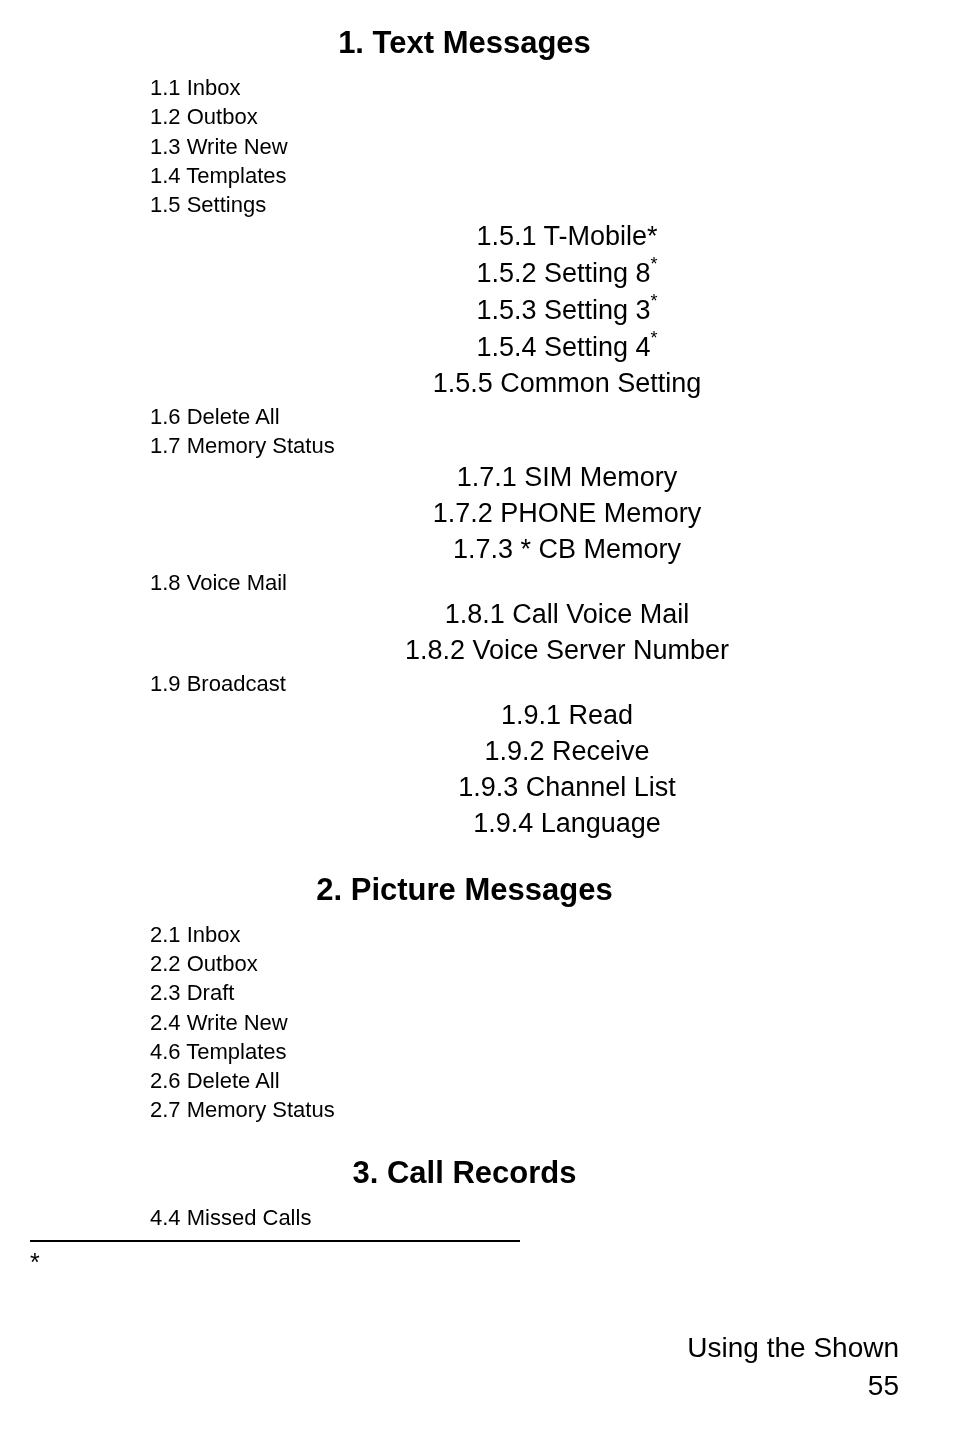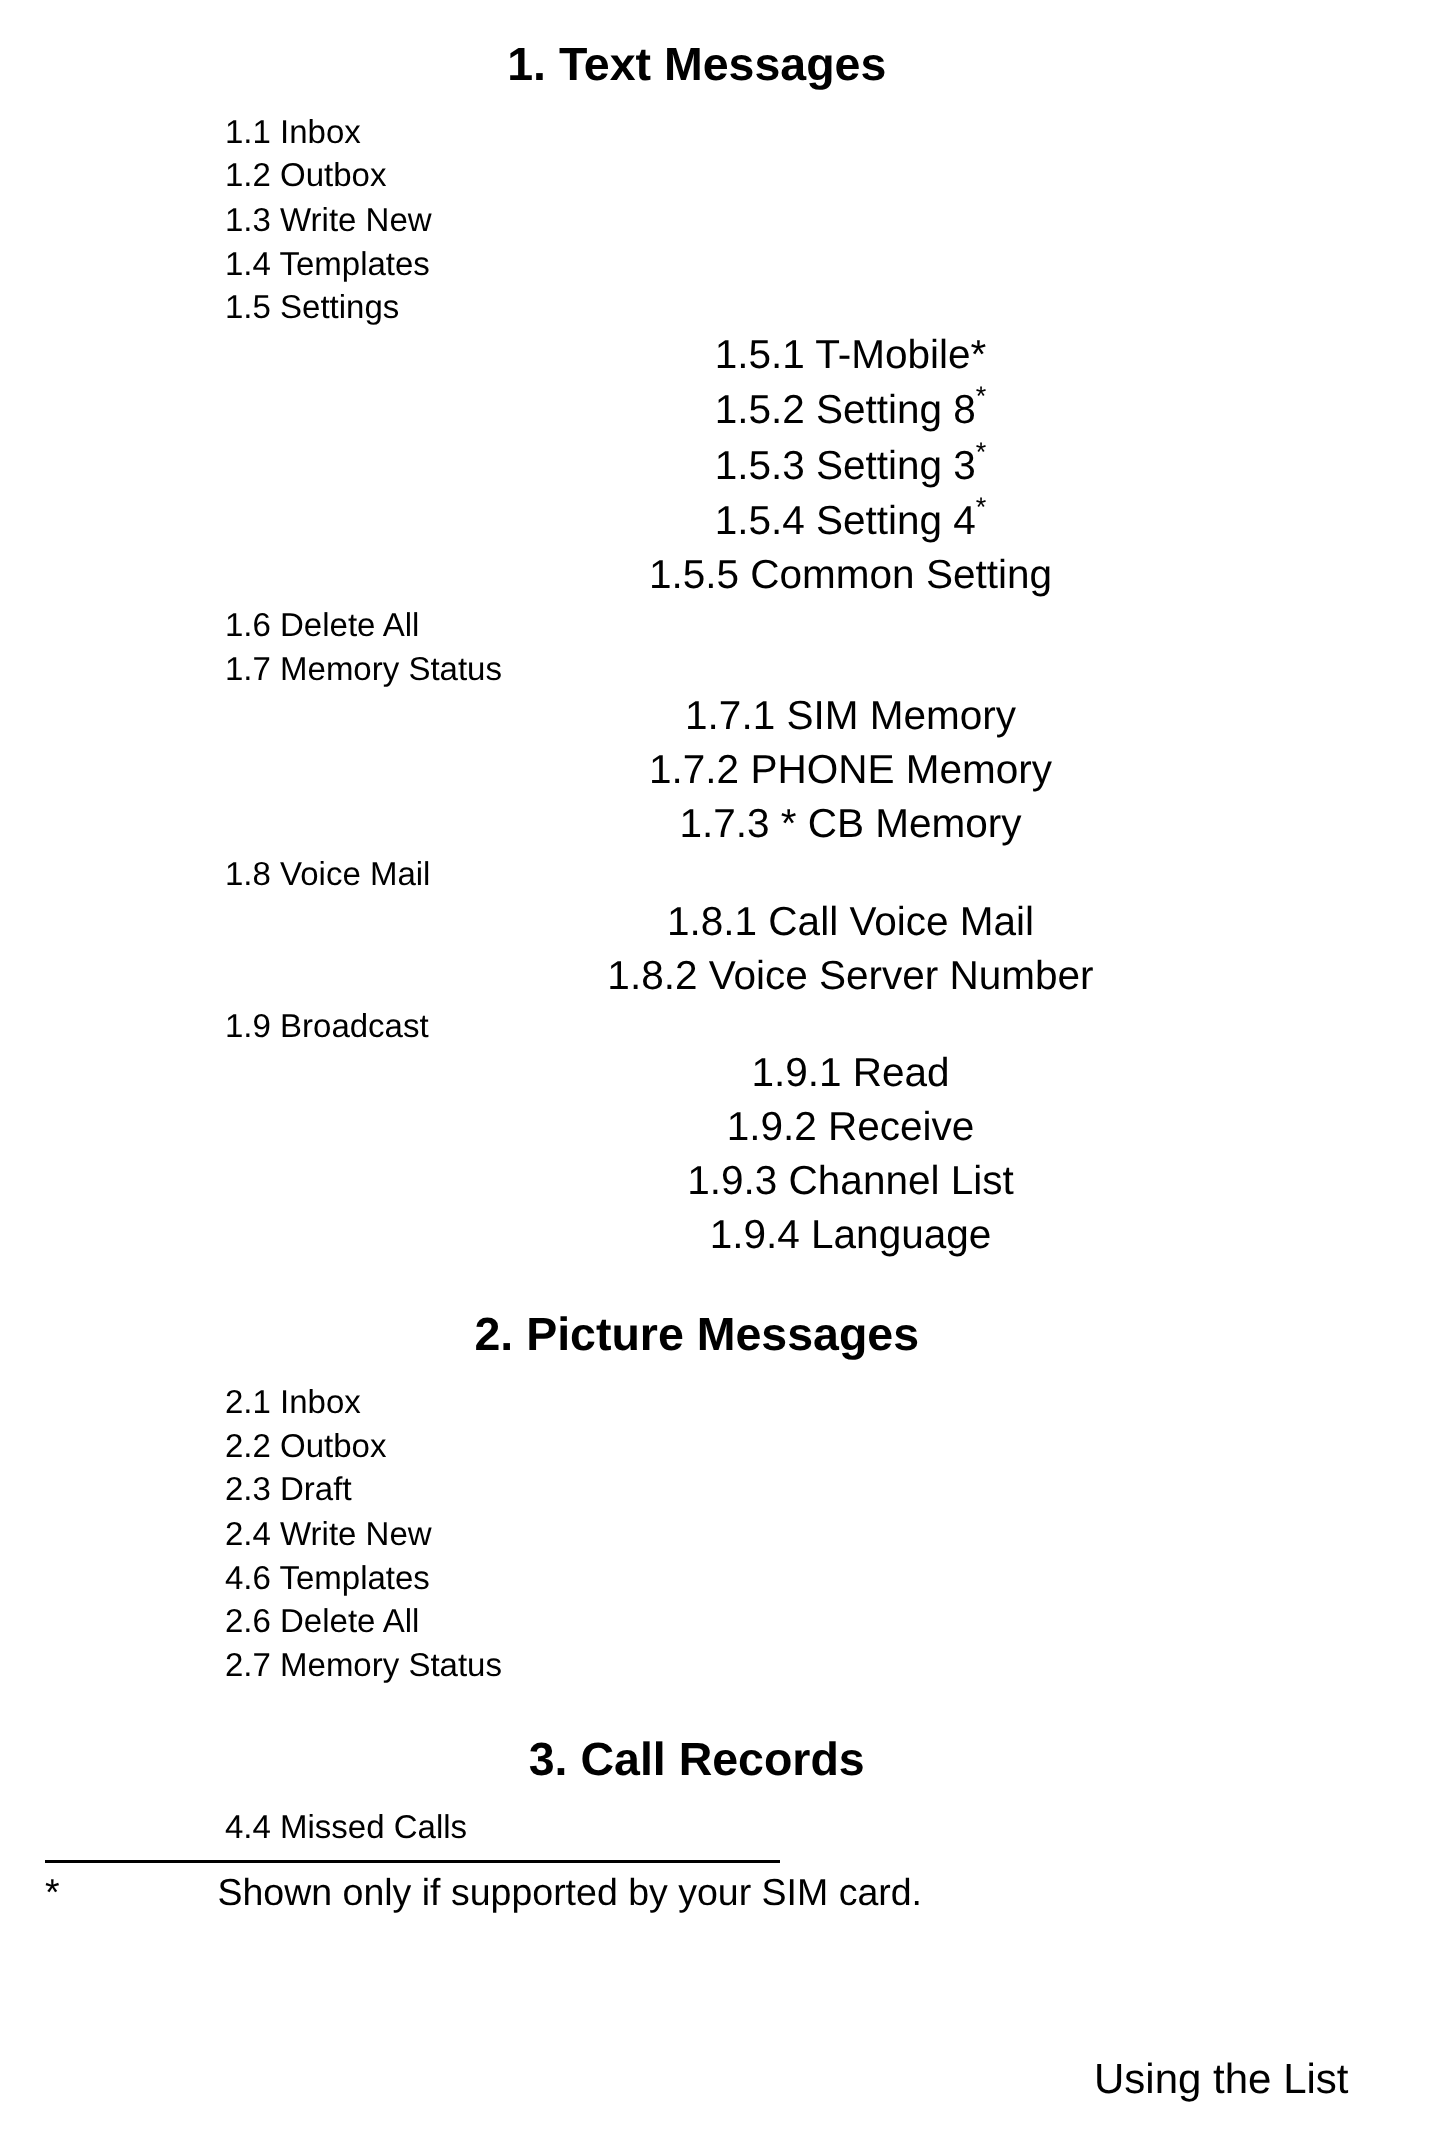--- a/index.html
+++ b/index.html
@@ -105,18 +105,18 @@
 <div class="level1">4.6 Templates</div>
 <div class="level1">2.6 Delete All</div>
 <div class="level1">2.7 Memory Status</div>
 
 <h2>3.  Call Records</h2>
 <div class="level1">4.4  Missed Calls</div>
 
 <hr class="footnote-rule">
 <div class="footnote">
   <span class="footnote-mark">*</span>
-  <span>Shown only if supported by your SIM card.</span>
 </div>
 
 <div class="footer">
-  <div>Using the List</div>
+  <div>Using the Shown</div>
+  <div>55</div>
 </div>
 
 </body></html>

